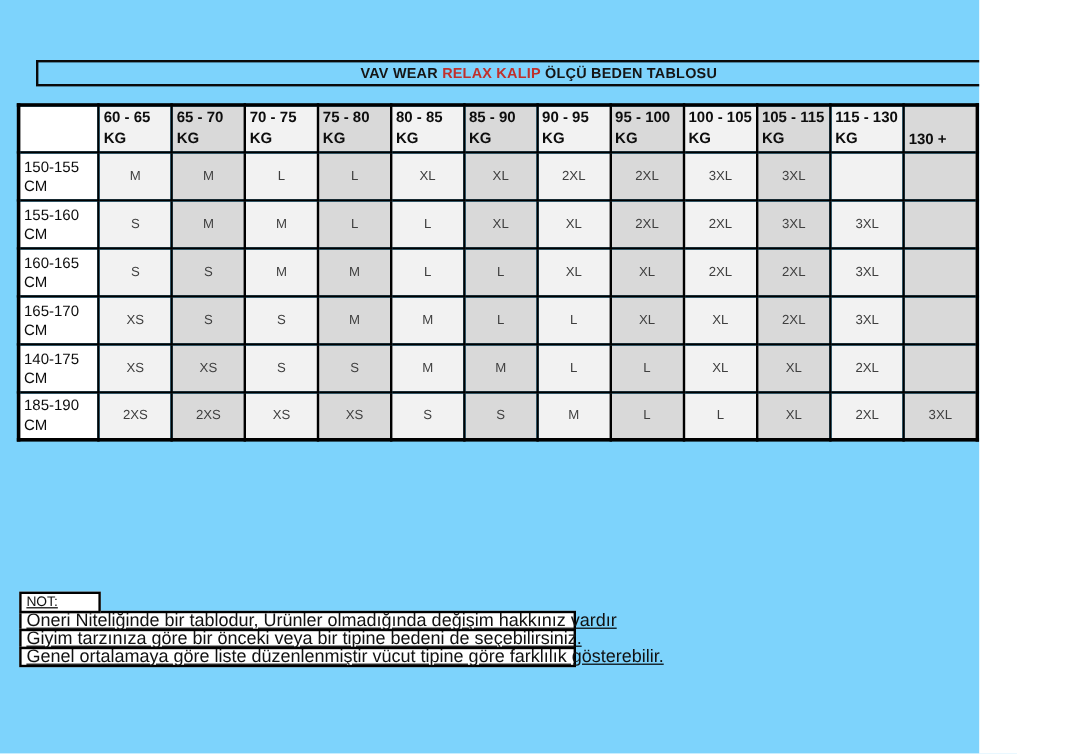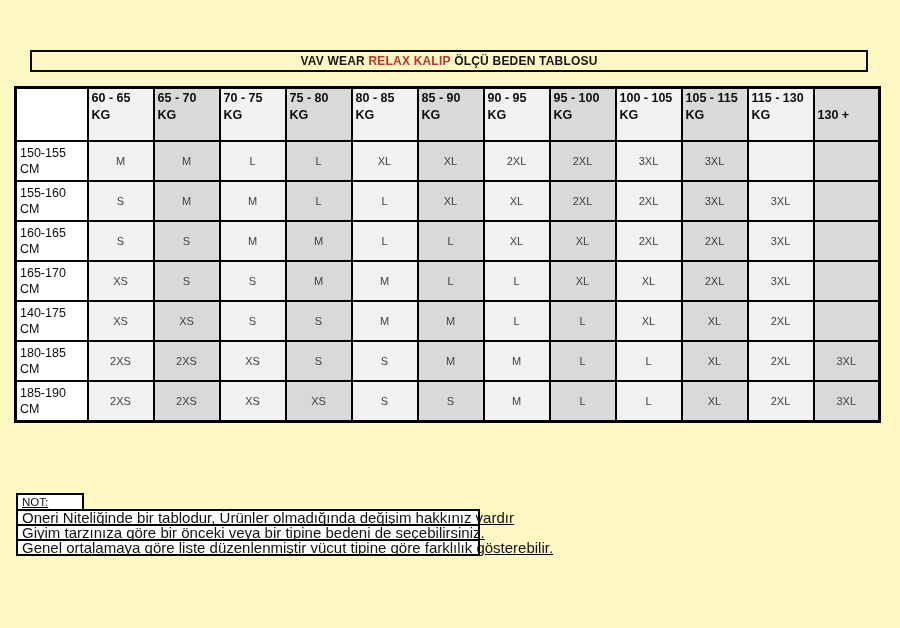--- a/index.html
+++ b/index.html
@@ -1,18 +1,18 @@
 <!DOCTYPE html>
 <html><head>
 <meta charset="utf-8">
 <style>
   * { margin:0; padding:0; box-sizing:border-box; }
   html,body { background:#ffffff; }
   .page {
-    position:relative; width:900px; height:628px; background:#fef9c3;
+    position:relative; width:816px; height:628px; background:#7dd3fc;
     font-family:"Liberation Sans", sans-serif; overflow:hidden;
   }
   
   .title-box {
     position:absolute; left:30px; top:50px; width:838px; height:22px;
     border:2px solid #0a0a0a; display:flex; align-items:center; justify-content:center;
     font-size:12px; font-weight:bold; color:#151515; letter-spacing:.2px;
   }
   .title-box span { white-space:pre; }
   .title-red { color:#c0302c; }
@@ -25,21 +25,21 @@
   }
   .size-table th, .size-table td {
     border:2px solid #000; overflow:hidden; vertical-align:middle;
   }
   .header-row { height:39px; }
   .data-row { height:40px; }
   .last-row { height:21px; }
   .corner { background:#fff; }
   .col-h {
     text-align:left; font-size:12.5px; font-weight:bold; color:#0d0d0d;
-    padding:1px 1px 16px 3px; vertical-align:top; line-height:17px;
+    padding:1px 1px 1px 3px; vertical-align:top; line-height:17px;
   }
   .col-h.bottom-align { vertical-align:bottom; }
   .row-h {
     text-align:left; font-size:12.5px; font-weight:normal; color:#0d0d0d;
     background:#fff; padding-left:3px; line-height:16px;
   }
   .cell {
     text-align:center; font-size:11px; color:#3f3f3f; font-weight:normal;
   }
   .light { background:#f2f2f2; }
@@ -218,38 +218,20 @@
           <td class="cell light">S</td>
           <td class="cell dark">S</td>
           <td class="cell light">M</td>
           <td class="cell dark">M</td>
           <td class="cell light">L</td>
           <td class="cell dark">L</td>
           <td class="cell light">XL</td>
           <td class="cell dark">XL</td>
           <td class="cell light">2XL</td>
           <td class="cell dark"></td>
-        </tr>
-        <tr class="data-row">
-          <th class="row-h">
-            <div>180-185</div>
-            <div>CM</div>
-          </th>
-          <td class="cell light">2XS</td>
-          <td class="cell dark">2XS</td>
-          <td class="cell light">XS</td>
-          <td class="cell dark">S</td>
-          <td class="cell light">S</td>
-          <td class="cell dark">M</td>
-          <td class="cell light">M</td>
-          <td class="cell dark">L</td>
-          <td class="cell light">L</td>
-          <td class="cell dark">XL</td>
-          <td class="cell light">2XL</td>
-          <td class="cell dark">3XL</td>
         </tr>
         <tr class="data-row">
           <th class="row-h">
             <div>185-190</div>
             <div>CM</div>
           </th>
           <td class="cell light">2XS</td>
           <td class="cell dark">2XS</td>
           <td class="cell light">XS</td>
           <td class="cell dark">XS</td>

